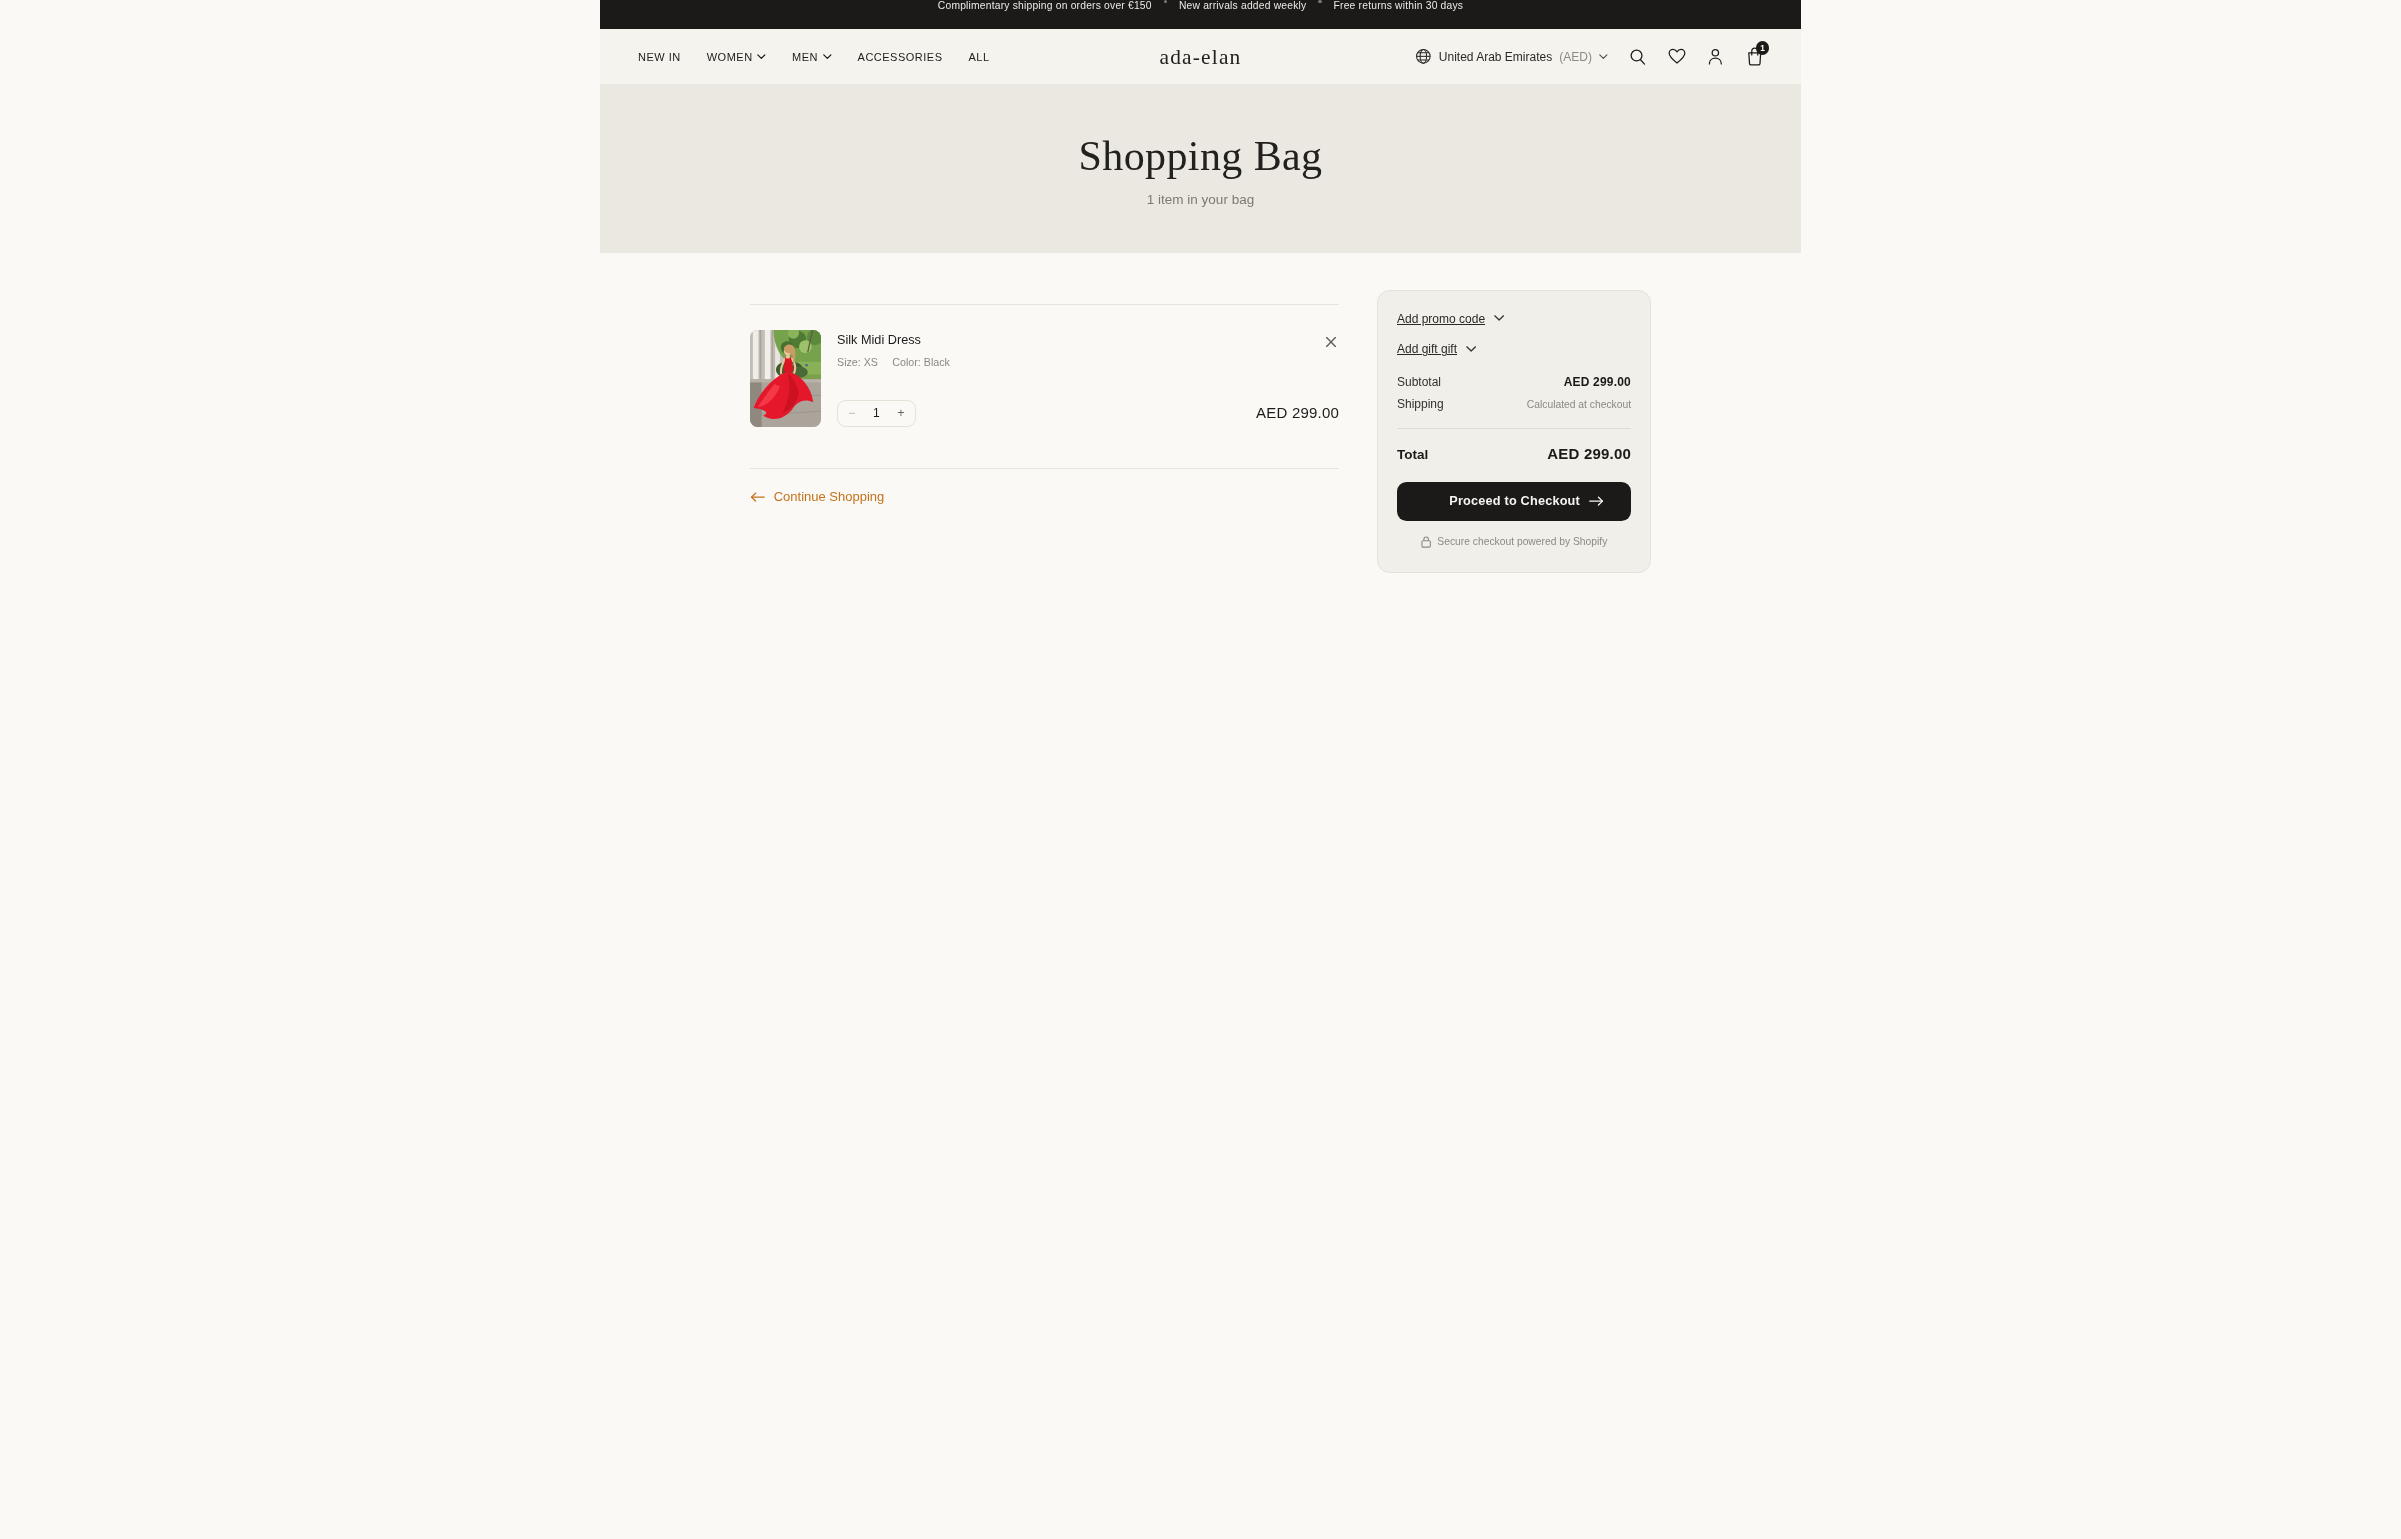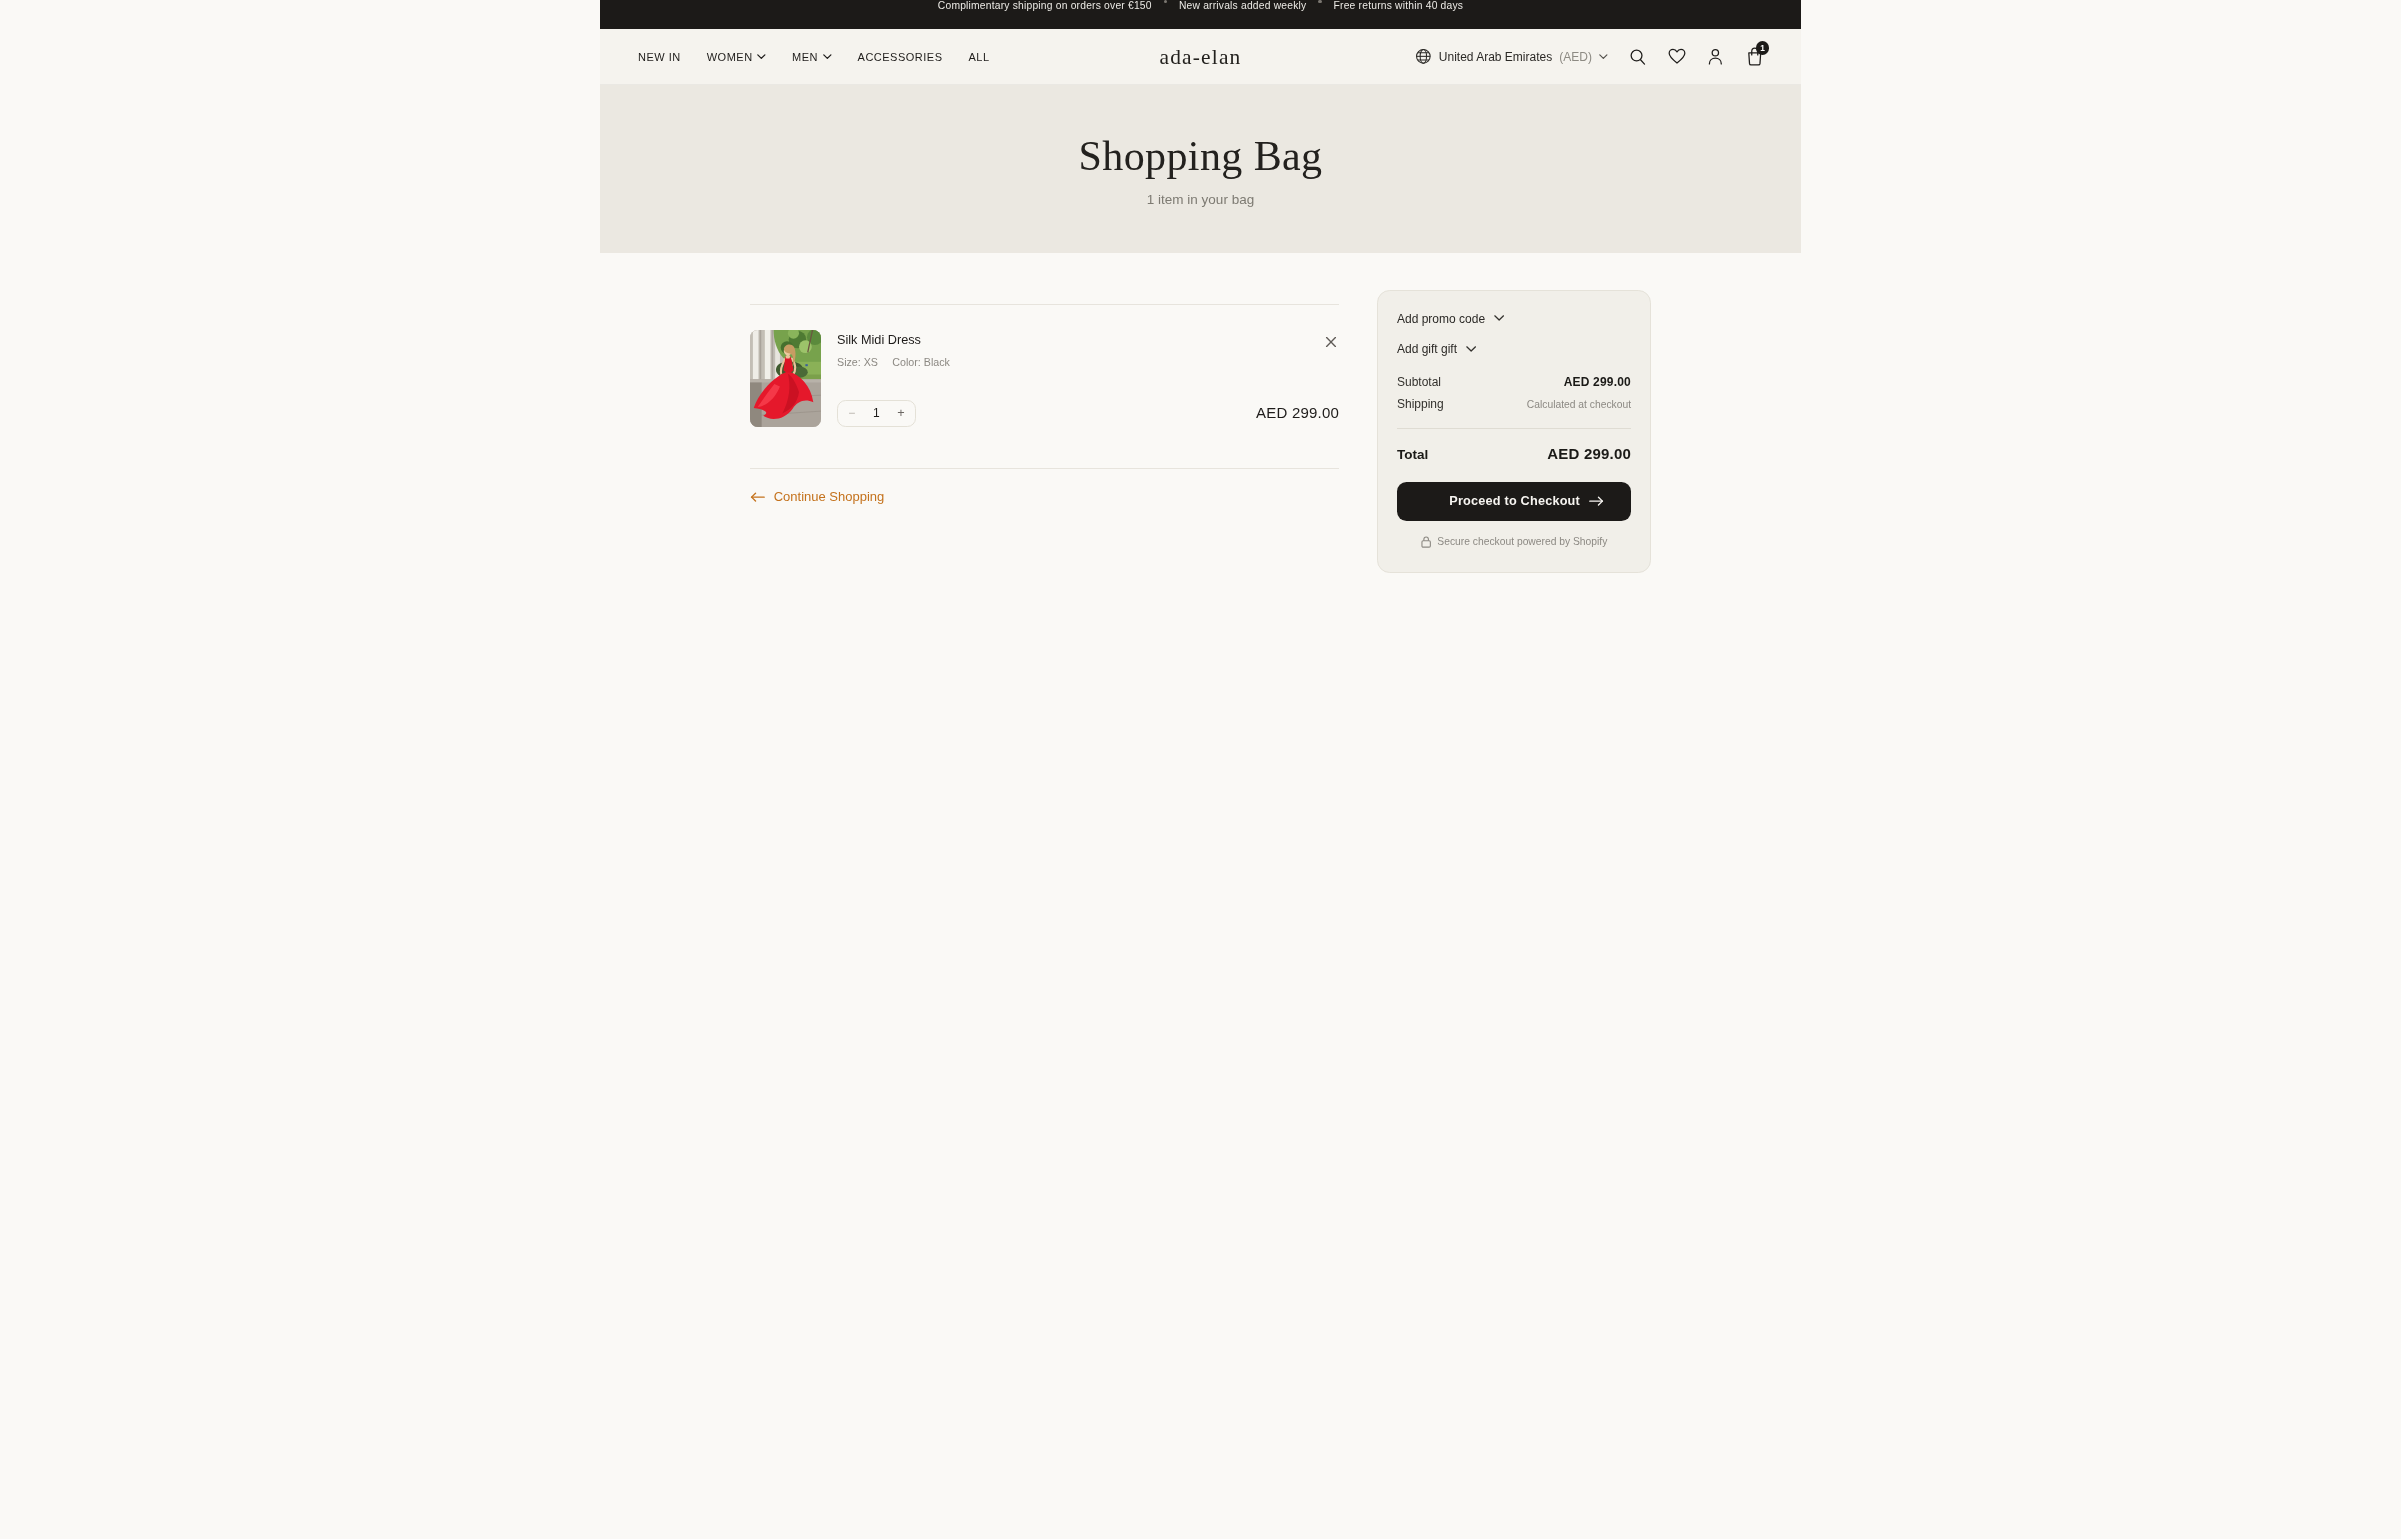--- a/index.html
+++ b/index.html
@@ -89,21 +89,21 @@
   .continue {
     margin-top:20.6px; display:inline-flex; align-items:center; gap:8.7px;
     color:#c4721c; font-size:13px; font-weight:500; cursor:pointer; text-decoration:none;
   }
 
   
   .card {
     width:274px; flex:0 0 auto; background:#f1efe9; border:0.8px solid #e5e2d9;
     border-radius:12.7px; padding:20.6px 19px 24px;
   }
-  .disclosure { display:flex; align-items:center; gap:8.7px; background:none; border:none; cursor:pointer; font-size:12px; color:#2b2926; padding:0; }
+  .disclosure { display:flex; align-items:center; gap:8.7px; background:none; border:none; cursor:pointer; font-size:12px; color:#2b2926; padding:0;text-decoration:underline; }
   .disclosure + .disclosure { margin-top:16.7px; }
   .srow { display:flex; align-items:baseline; justify-content:space-between; }
   .srow.sub { margin-top:19px; }
   .srow.ship { margin-top:8px; }
   .s-label { font-size:12px; color:#33312d; }
   .s-val   { font-size:12px; font-weight:600; color:#1b1a17; letter-spacing:0.2px; }
   .s-muted { font-size:10.3px; color:#8c8983; }
   .card .rule { margin:16.7px 0 0; border-top-color:#dfdcd3; }
   .srow.total { margin-top:16px; }
   .t-label { font-size:13.5px; font-weight:600; color:#1b1a17; }
@@ -119,21 +119,21 @@
   svg.ic { display:block; }
 </style>
 </head>
 <body>
 
 <div class="announce">
   <span>Complimentary shipping on orders over €150</span>
   <span class="dot"></span>
   <span>New arrivals added weekly</span>
   <span class="dot"></span>
-  <span>Free returns within 40 days</span>
+  <span>Free returns within 30 days</span>
 </div>
 
 <header class="site">
   <nav class="main">
     <a class="nav-link">
       <span>NEW IN</span>
     </a>
     <a class="nav-link">
       <span>WOMEN</span>
       <svg class="ic" width="8.7" height="5.6" viewBox="0 0 11 7">

